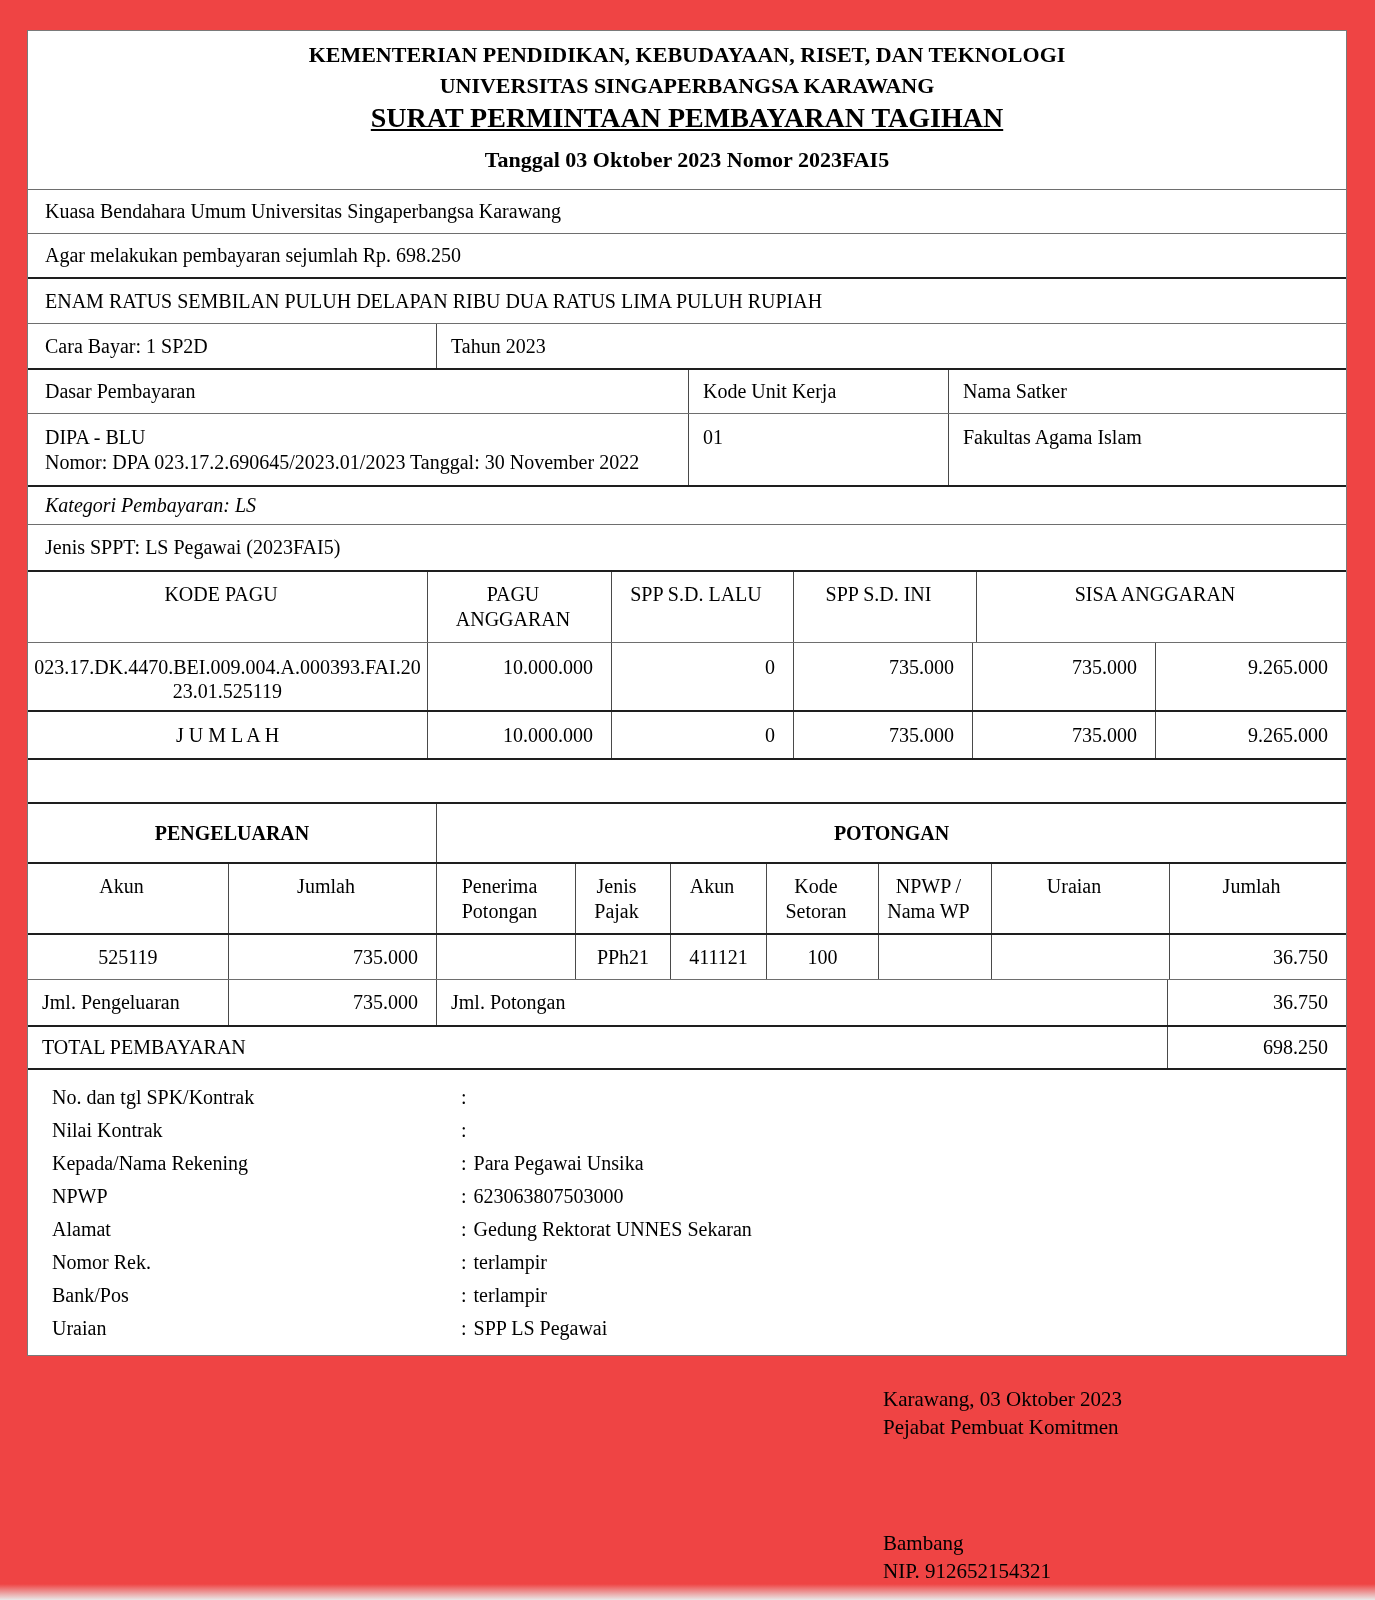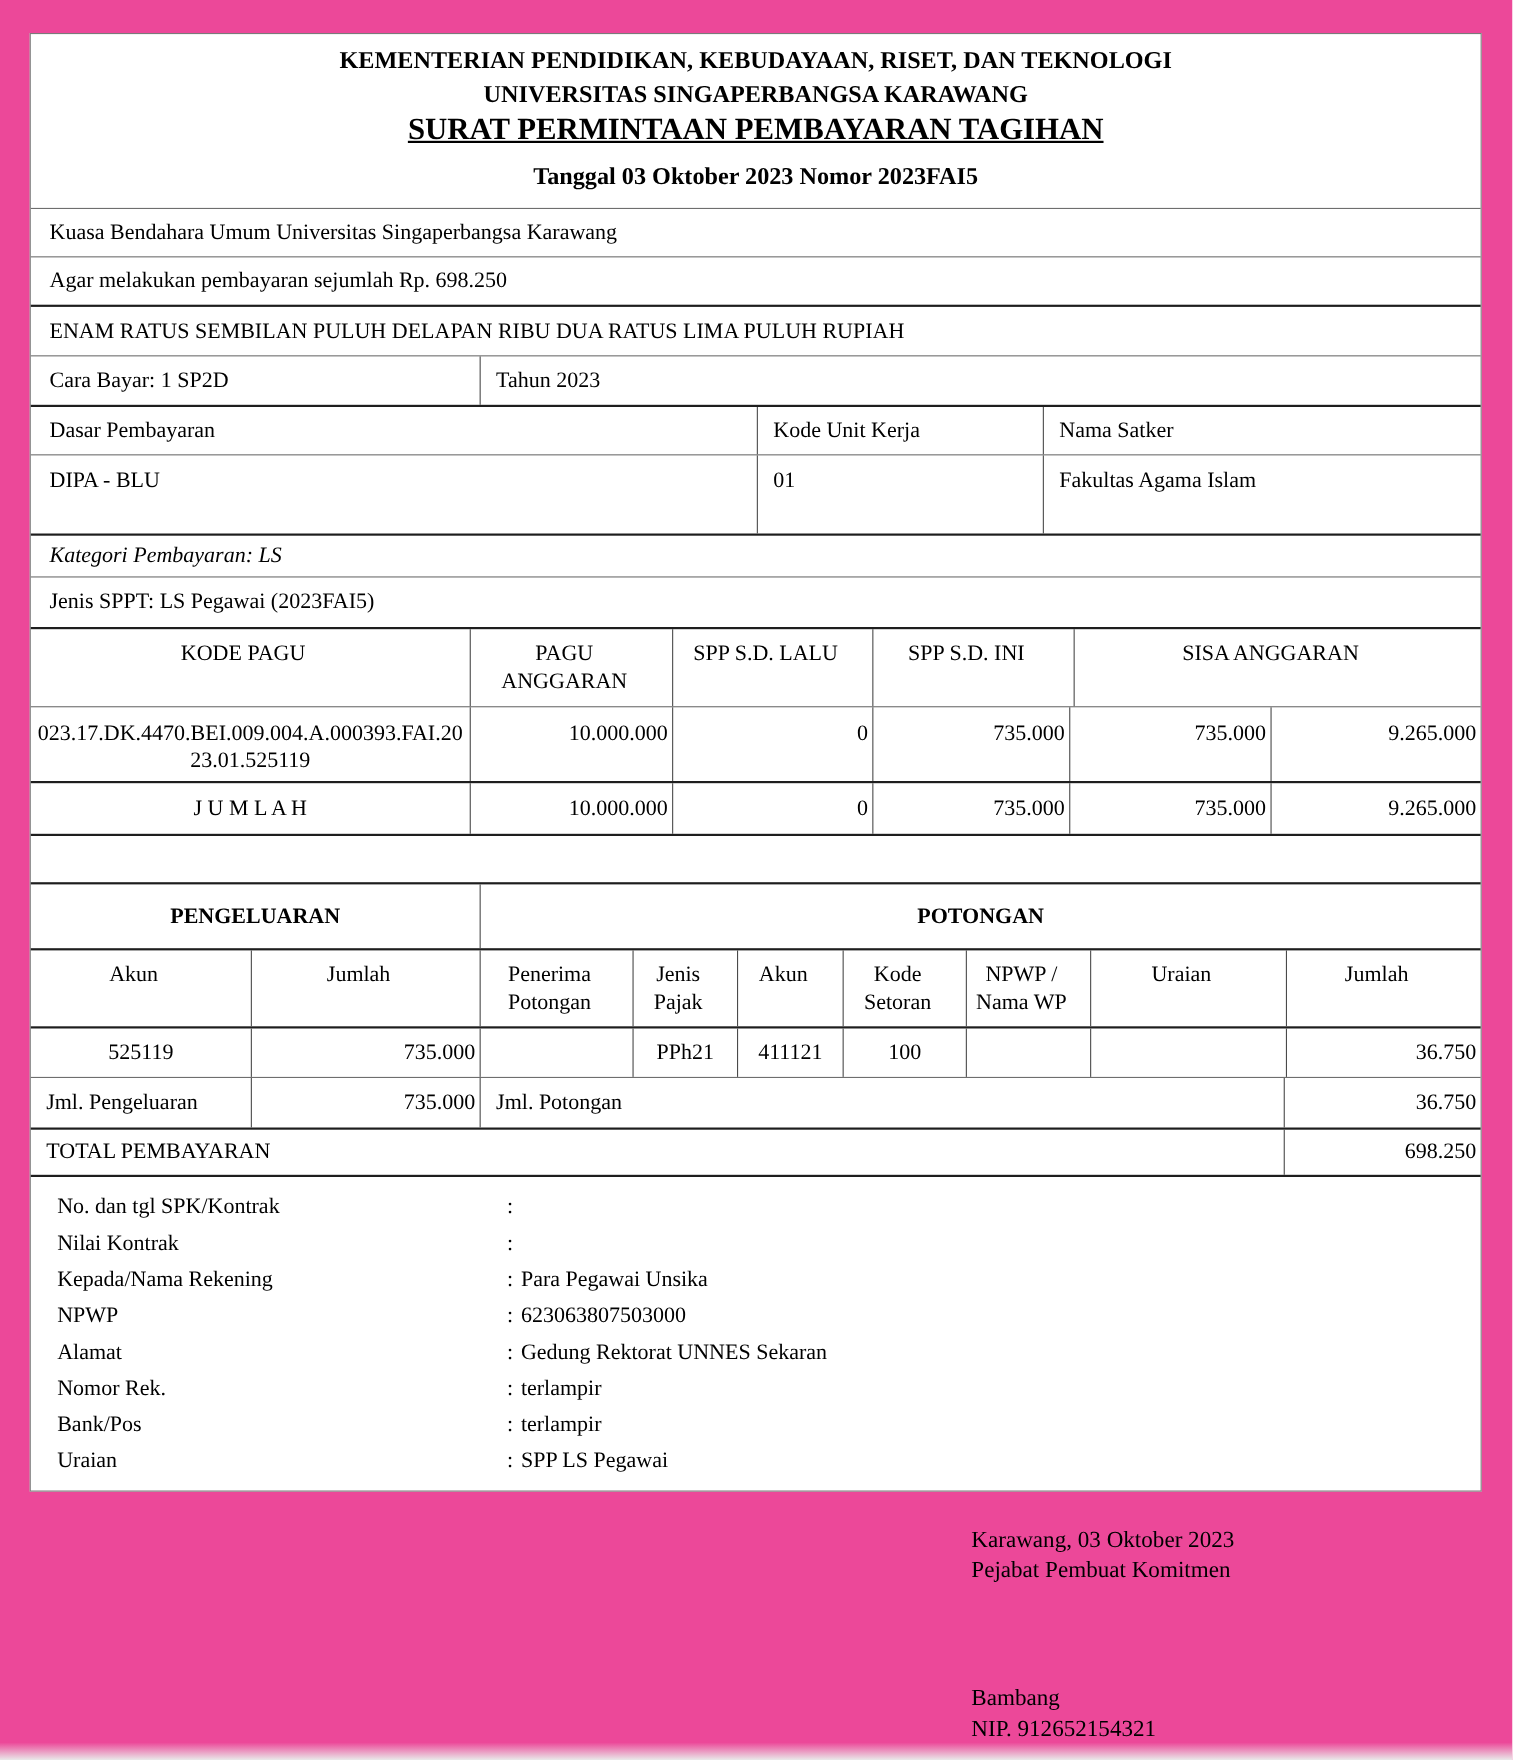--- a/index.html
+++ b/index.html
@@ -1,27 +1,27 @@
 <!DOCTYPE html>
 <html><head>
 <meta charset="utf-8">
 <style>
   html,body{margin:0;padding:0;background:#ffffff;}
-  .page{position:relative;width:1375px;height:1600px;background:#ec4899;overflow:hidden;
+  .page{position:relative;width:1375px;height:1600px;background:#ef4444;overflow:hidden;
         font-family:"Liberation Serif",serif;color:#000;}
   .doc{position:absolute;left:27px;top:30px;width:1320px;box-sizing:border-box;
        border:1px solid #7a7a7a;background:#fff;}
   .band{box-sizing:border-box;display:flex;align-items:center;
         border-bottom:1px solid #6e6e6e;font-size:20px;line-height:25px;}
   .band.thick{border-bottom:2px solid #1e1e1e;}
   .band.last{border-bottom:none;}
   .cell{box-sizing:border-box;height:100%;display:flex;align-items:center;
         border-right:1px solid #4a4a4a;padding:0 10px;}
   .cell.nb{border-right:none;}
-  .cell.num{justify-content:flex-end;padding-right:4px;}
+  .cell.num{justify-content:flex-end;padding-right:18px;}
   .cell.ctr{justify-content:center;}
   .cell.top{align-items:flex-start;padding-top:12px;}
   .cell.hc{align-items:flex-start;justify-content:center;text-align:center;
            padding:10px 19px 0 6px;line-height:25px;}
 
   
   .header-band{display:block;height:158px;text-align:center;border-bottom:1px solid #6e6e6e;}
   .h1{font-size:22px;font-weight:bold;padding-top:13px;line-height:22px;}
   .h2{font-size:22px;font-weight:bold;margin-top:9px;line-height:22px;}
   .h3{font-size:28px;font-weight:bold;text-decoration:underline;margin-top:7px;line-height:28px;}
@@ -119,20 +119,21 @@
     <div class="band b-dasar-h">
       <div class="cell d1">Dasar Pembayaran</div>
       <div class="cell d2">Kode Unit Kerja</div>
       <div class="cell d3 nb">Nama Satker</div>
     </div>
 
     <div class="band b-dasar-v thick">
       <div class="cell d1">
         <div>
           <div>DIPA - BLU</div>
+          <div>Nomor: DPA 023.17.2.690645/2023.01/2023 Tanggal: 30 November 2022</div>
         </div>
       </div>
       <div class="cell d2">01</div>
       <div class="cell d3 nb">Fakultas Agama Islam</div>
     </div>
 
     <div class="band b-kategori">Kategori Pembayaran: LS</div>
     <div class="band b-jenis thick">Jenis SPPT: LS Pegawai (2023FAI5)</div>
 
     <div class="band t1-head">

